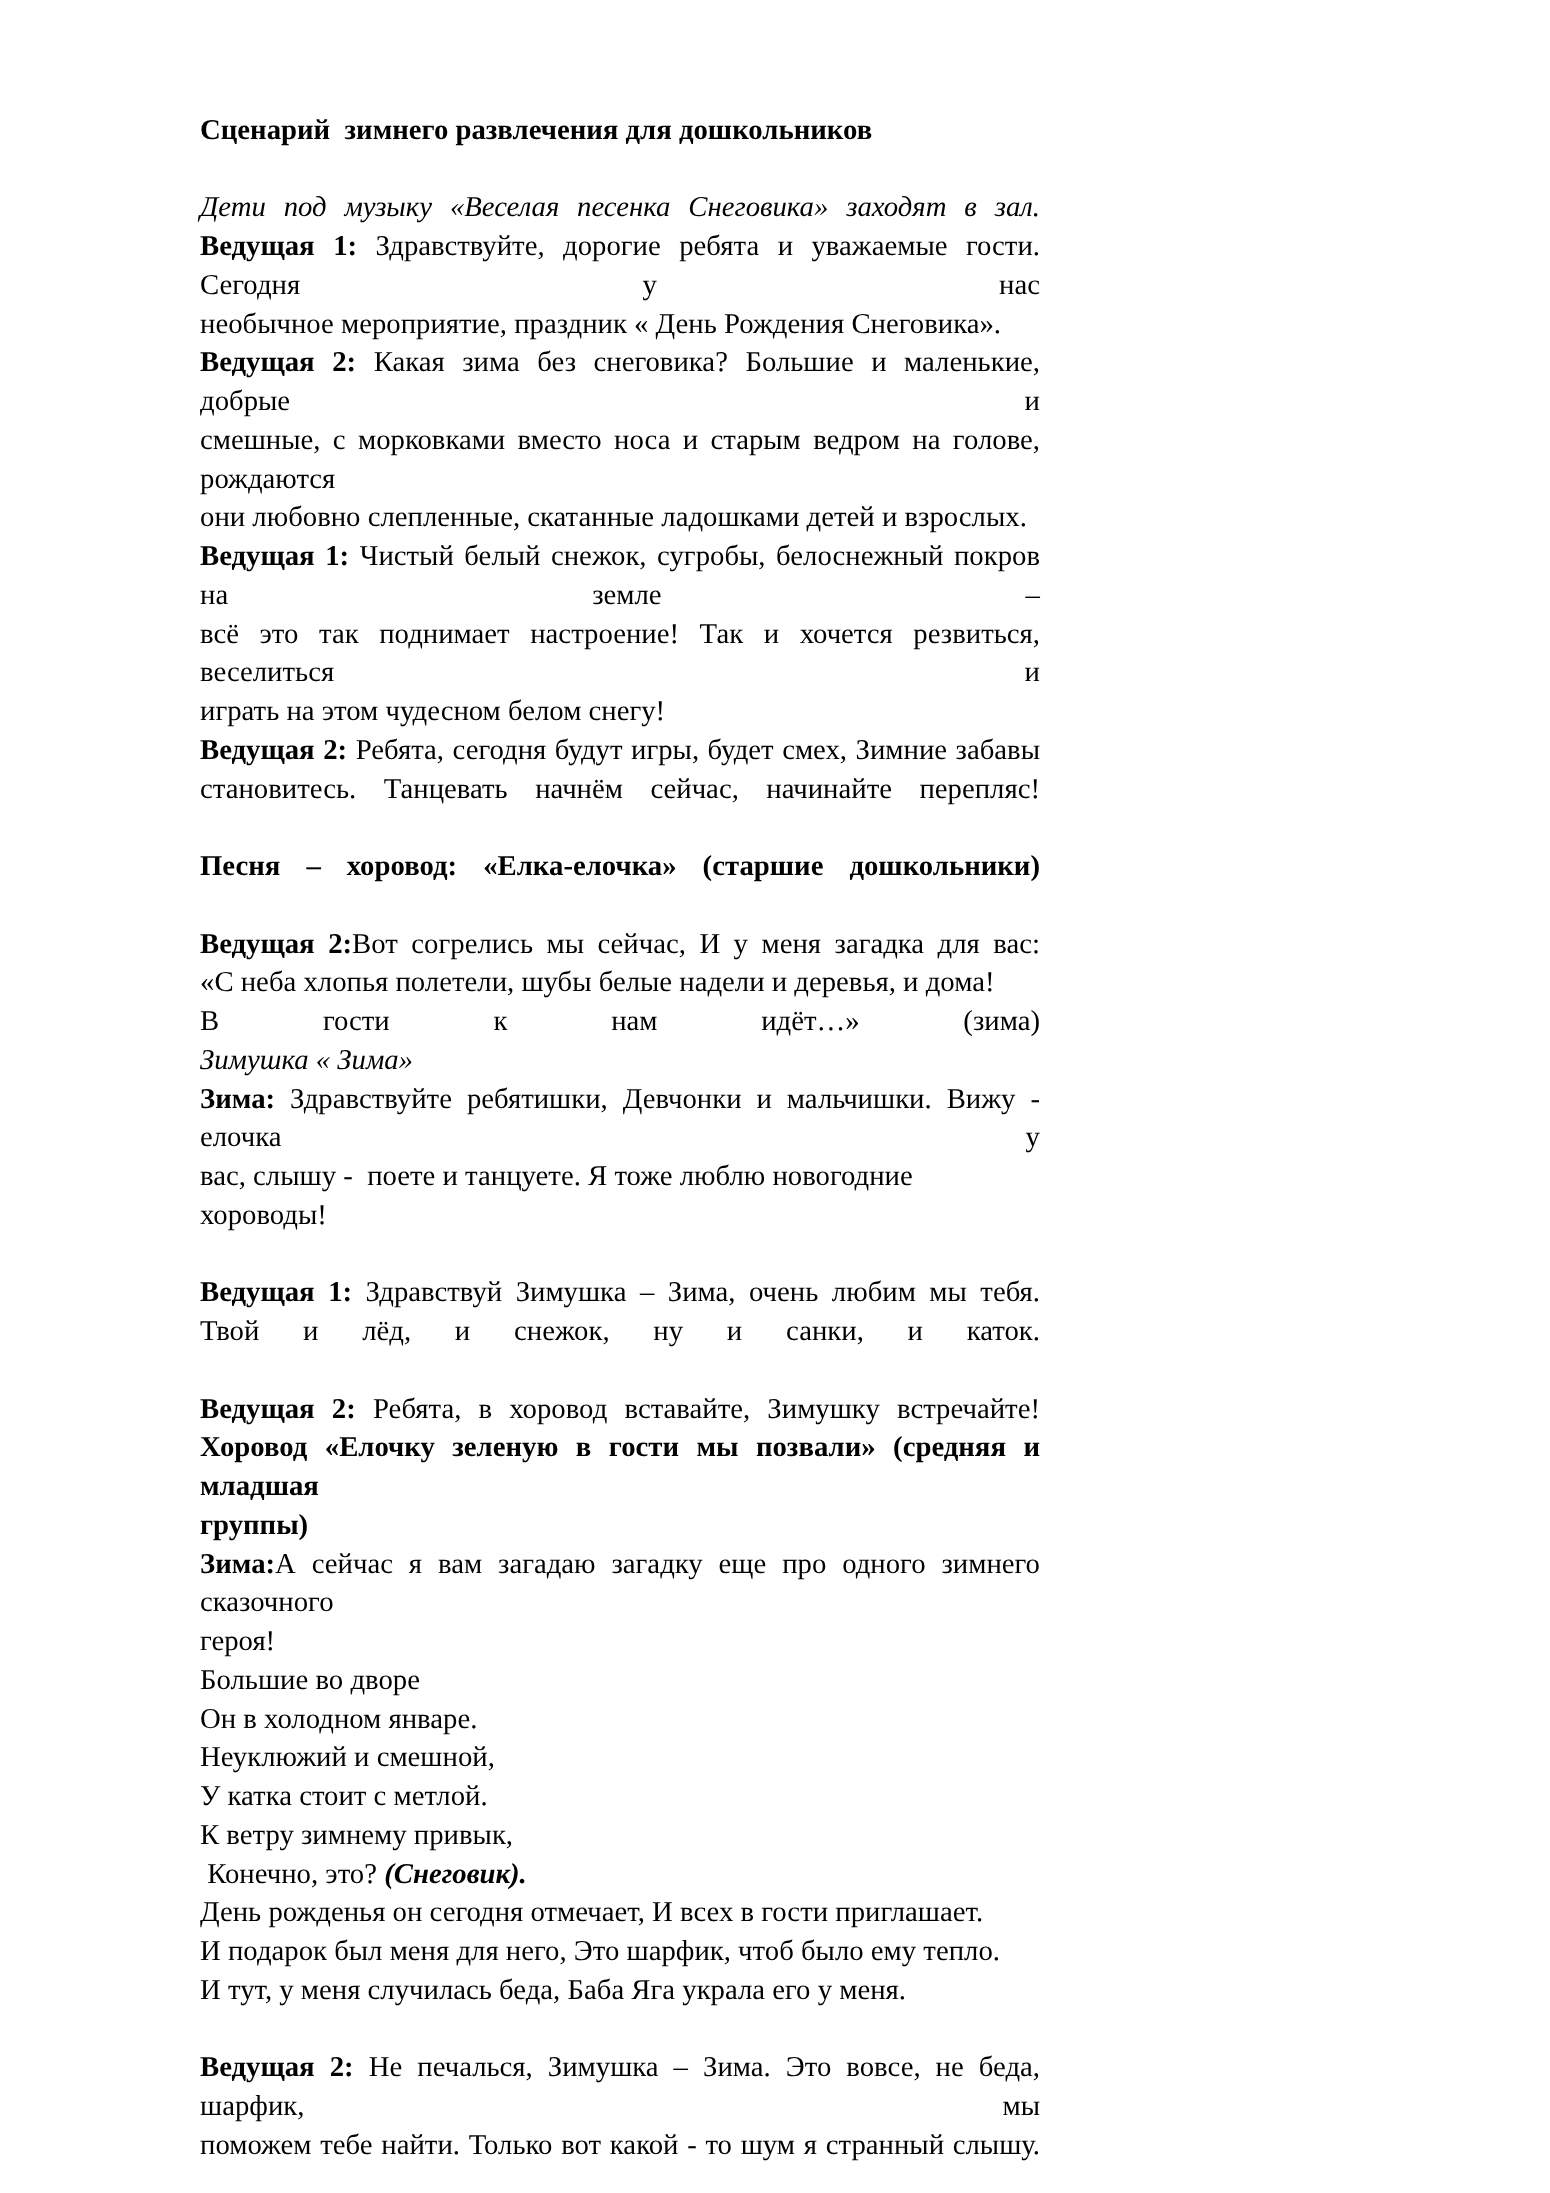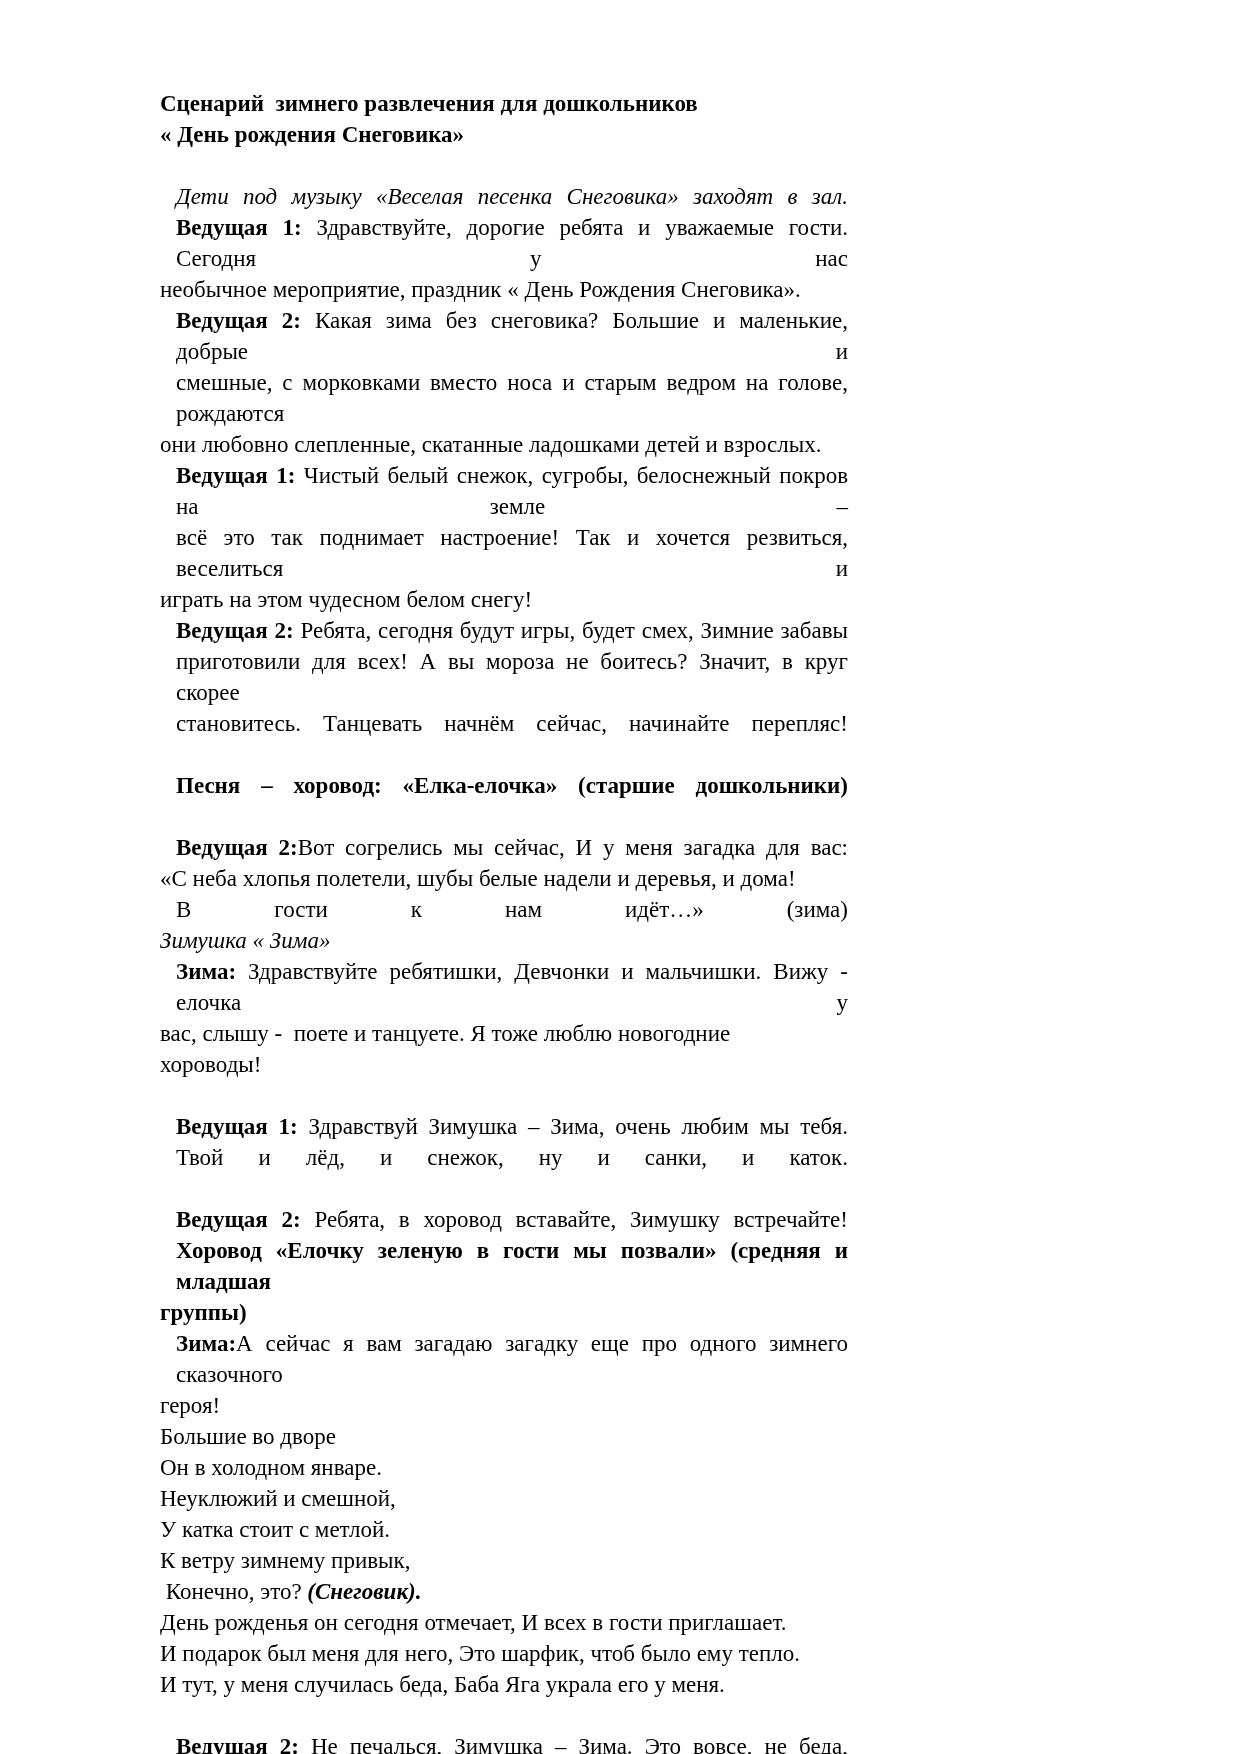--- a/index.html
+++ b/index.html
@@ -19,53 +19,50 @@
     line-height: 31px;
     color: #000000;
     overflow: hidden;
   }
   .line {
     width: 100%;
   }
   .line.stretch {
     text-align: justify;
     text-align-last: justify;
-    margin-left: 16px;
     -moz-text-align-last: justify;
   }
   .line.left {
     text-align: left;
     white-space: pre-wrap;
   }
   .spacer {
     height: 31px;
   }
   .seg-normal { font-weight: normal; font-style: normal; text-align: right; }
   .seg-bold { font-weight: bold; font-style: normal; }
   .seg-italic { font-weight: normal; font-style: italic; }
   .seg-bold-italic { font-weight: bold; font-style: italic; }
 </style>
 </head>
 <body>
 
 <div class="page">
     <div class="line left"><span class="seg-bold">Сценарий  зимнего развлечения для дошкольников</span></div>
-    <div class="line left"><span class="seg-bold">« День рождения Снеговика»</span></div>
     <div class="spacer"></div>
     <div class="line stretch"><span class="seg-italic">Дети под музыку «Веселая песенка Снеговика» заходят в зал.</span></div>
     <div class="line stretch"><span class="seg-bold">Ведущая 1: </span><span class="seg-normal">Здравствуйте, дорогие ребята и уважаемые гости. Сегодня у нас</span></div>
     <div class="line left"><span class="seg-normal">необычное мероприятие, праздник « День Рождения Снеговика».</span></div>
     <div class="line stretch"><span class="seg-bold">Ведущая 2: </span><span class="seg-normal">Какая зима без снеговика? Большие и маленькие, добрые и</span></div>
     <div class="line stretch"><span class="seg-normal">смешные, с морковками вместо носа и старым ведром на голове, рождаются</span></div>
     <div class="line left"><span class="seg-normal">они любовно слепленные, скатанные ладошками детей и взрослых.</span></div>
     <div class="line stretch"><span class="seg-bold">Ведущая 1: </span><span class="seg-normal"> Чистый белый снежок, сугробы, белоснежный покров на земле –</span></div>
     <div class="line stretch"><span class="seg-normal">всё это так поднимает настроение! Так и хочется резвиться, веселиться и</span></div>
     <div class="line left"><span class="seg-normal">играть на этом чудесном белом снегу!</span></div>
     <div class="line stretch"><span class="seg-bold">Ведущая 2: </span><span class="seg-normal">Ребята, сегодня будут игры, будет смех, Зимние забавы</span></div>
-    <div class="line stretch"><span class="seg-normal">приготовили для всех! А вы мороза не боитесь? Значит, в круг скорее</span></div>
     <div class="line stretch"><span class="seg-normal">становитесь. Танцевать начнём сейчас, начинайте перепляс!</span></div>
     <div class="spacer"></div>
     <div class="line stretch"><span class="seg-bold">Песня – хоровод: «Елка-елочка» (старшие дошкольники)</span></div>
     <div class="spacer"></div>
     <div class="line stretch"><span class="seg-bold">Ведущая 2:</span><span class="seg-normal">Вот согрелись мы сейчас, И у меня загадка для вас:</span></div>
     <div class="line left"><span class="seg-normal">«С неба хлопья полетели, шубы белые надели и деревья, и дома!</span></div>
     <div class="line stretch"><span class="seg-normal">В гости к нам идёт…» (зима)</span></div>
     <div class="line left"><span class="seg-italic">Зимушка « Зима»</span></div>
     <div class="line stretch"><span class="seg-bold">Зима: </span><span class="seg-normal">Здравствуйте ребятишки, Девчонки и мальчишки. Вижу -  елочка у</span></div>
     <div class="line left"><span class="seg-normal">вас, слышу -  поете и танцуете. Я тоже люблю новогодние хороводы!</span></div>

